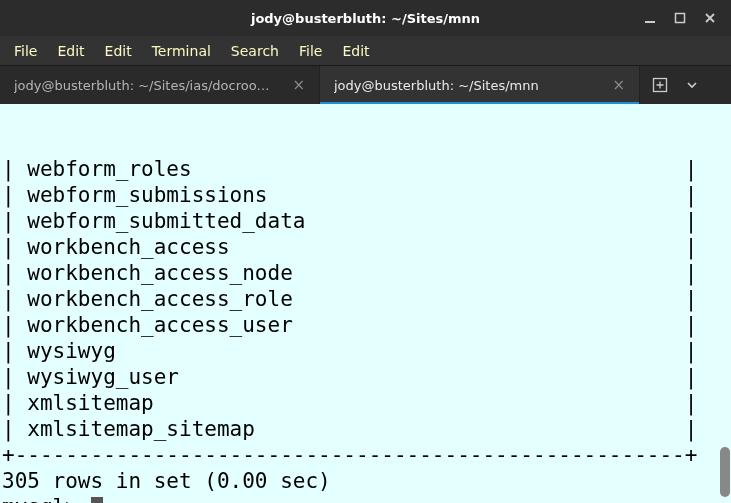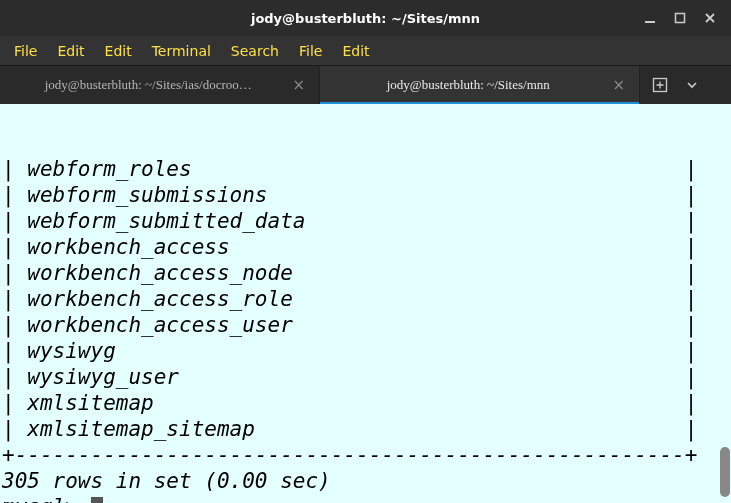--- a/index.html
+++ b/index.html
@@ -44,21 +44,21 @@
   .window-btn svg { display: block; }
   .menubar {
     height: 30px;
     background: #333333;
     display: flex;
     align-items: center;
     padding: 0 4px;
     border-bottom: 1px solid #1a1a1a;
   }
   .menu-item {
-    color: #fde047;
+    color: #fef9c3;
     font-size: 14px;
     padding: 4px 10px;
     cursor: pointer;
   }
   .tabbar {
     height: 38px;
     background: #2a2a2a;
     display: flex;
     align-items: stretch;
   }
@@ -78,22 +78,21 @@
   .tab.active {
     background: #333333;
     color: #eaeaea;
     box-shadow: inset 0 -2px 0 #1c8fd6;
   }
   .tab-label {
     flex: 1;
     white-space: nowrap;
     overflow: hidden;
     text-overflow: ellipsis;
-    text-align: center;
-    font-family: Liberation Serif, serif;
+    text-align: left;
   }
   .tab-close {
     font-size: 15px;
     color: #888;
     cursor: pointer;
     line-height: 1;
   }
   .tab-controls {
     display: flex;
     align-items: center;
@@ -117,21 +116,21 @@
     bottom: 0;
     background: #e3ffff;
     font-family: "DejaVu Sans Mono", "Liberation Mono", monospace;
     font-size: 21px;
     line-height: 26px;
     color: #000000;
     padding: 0 2px;
     white-space: pre;
     overflow: hidden;
   }
-  .term-line { white-space: pre; font-style: italic; }
+  .term-line { white-space: pre; }
   .cursor {
     display: inline-block;
     width: 12px;
     height: 22px;
     background: #555;
     vertical-align: text-bottom;
   }
   .scrollbar {
     position: absolute;
     right: 0;

